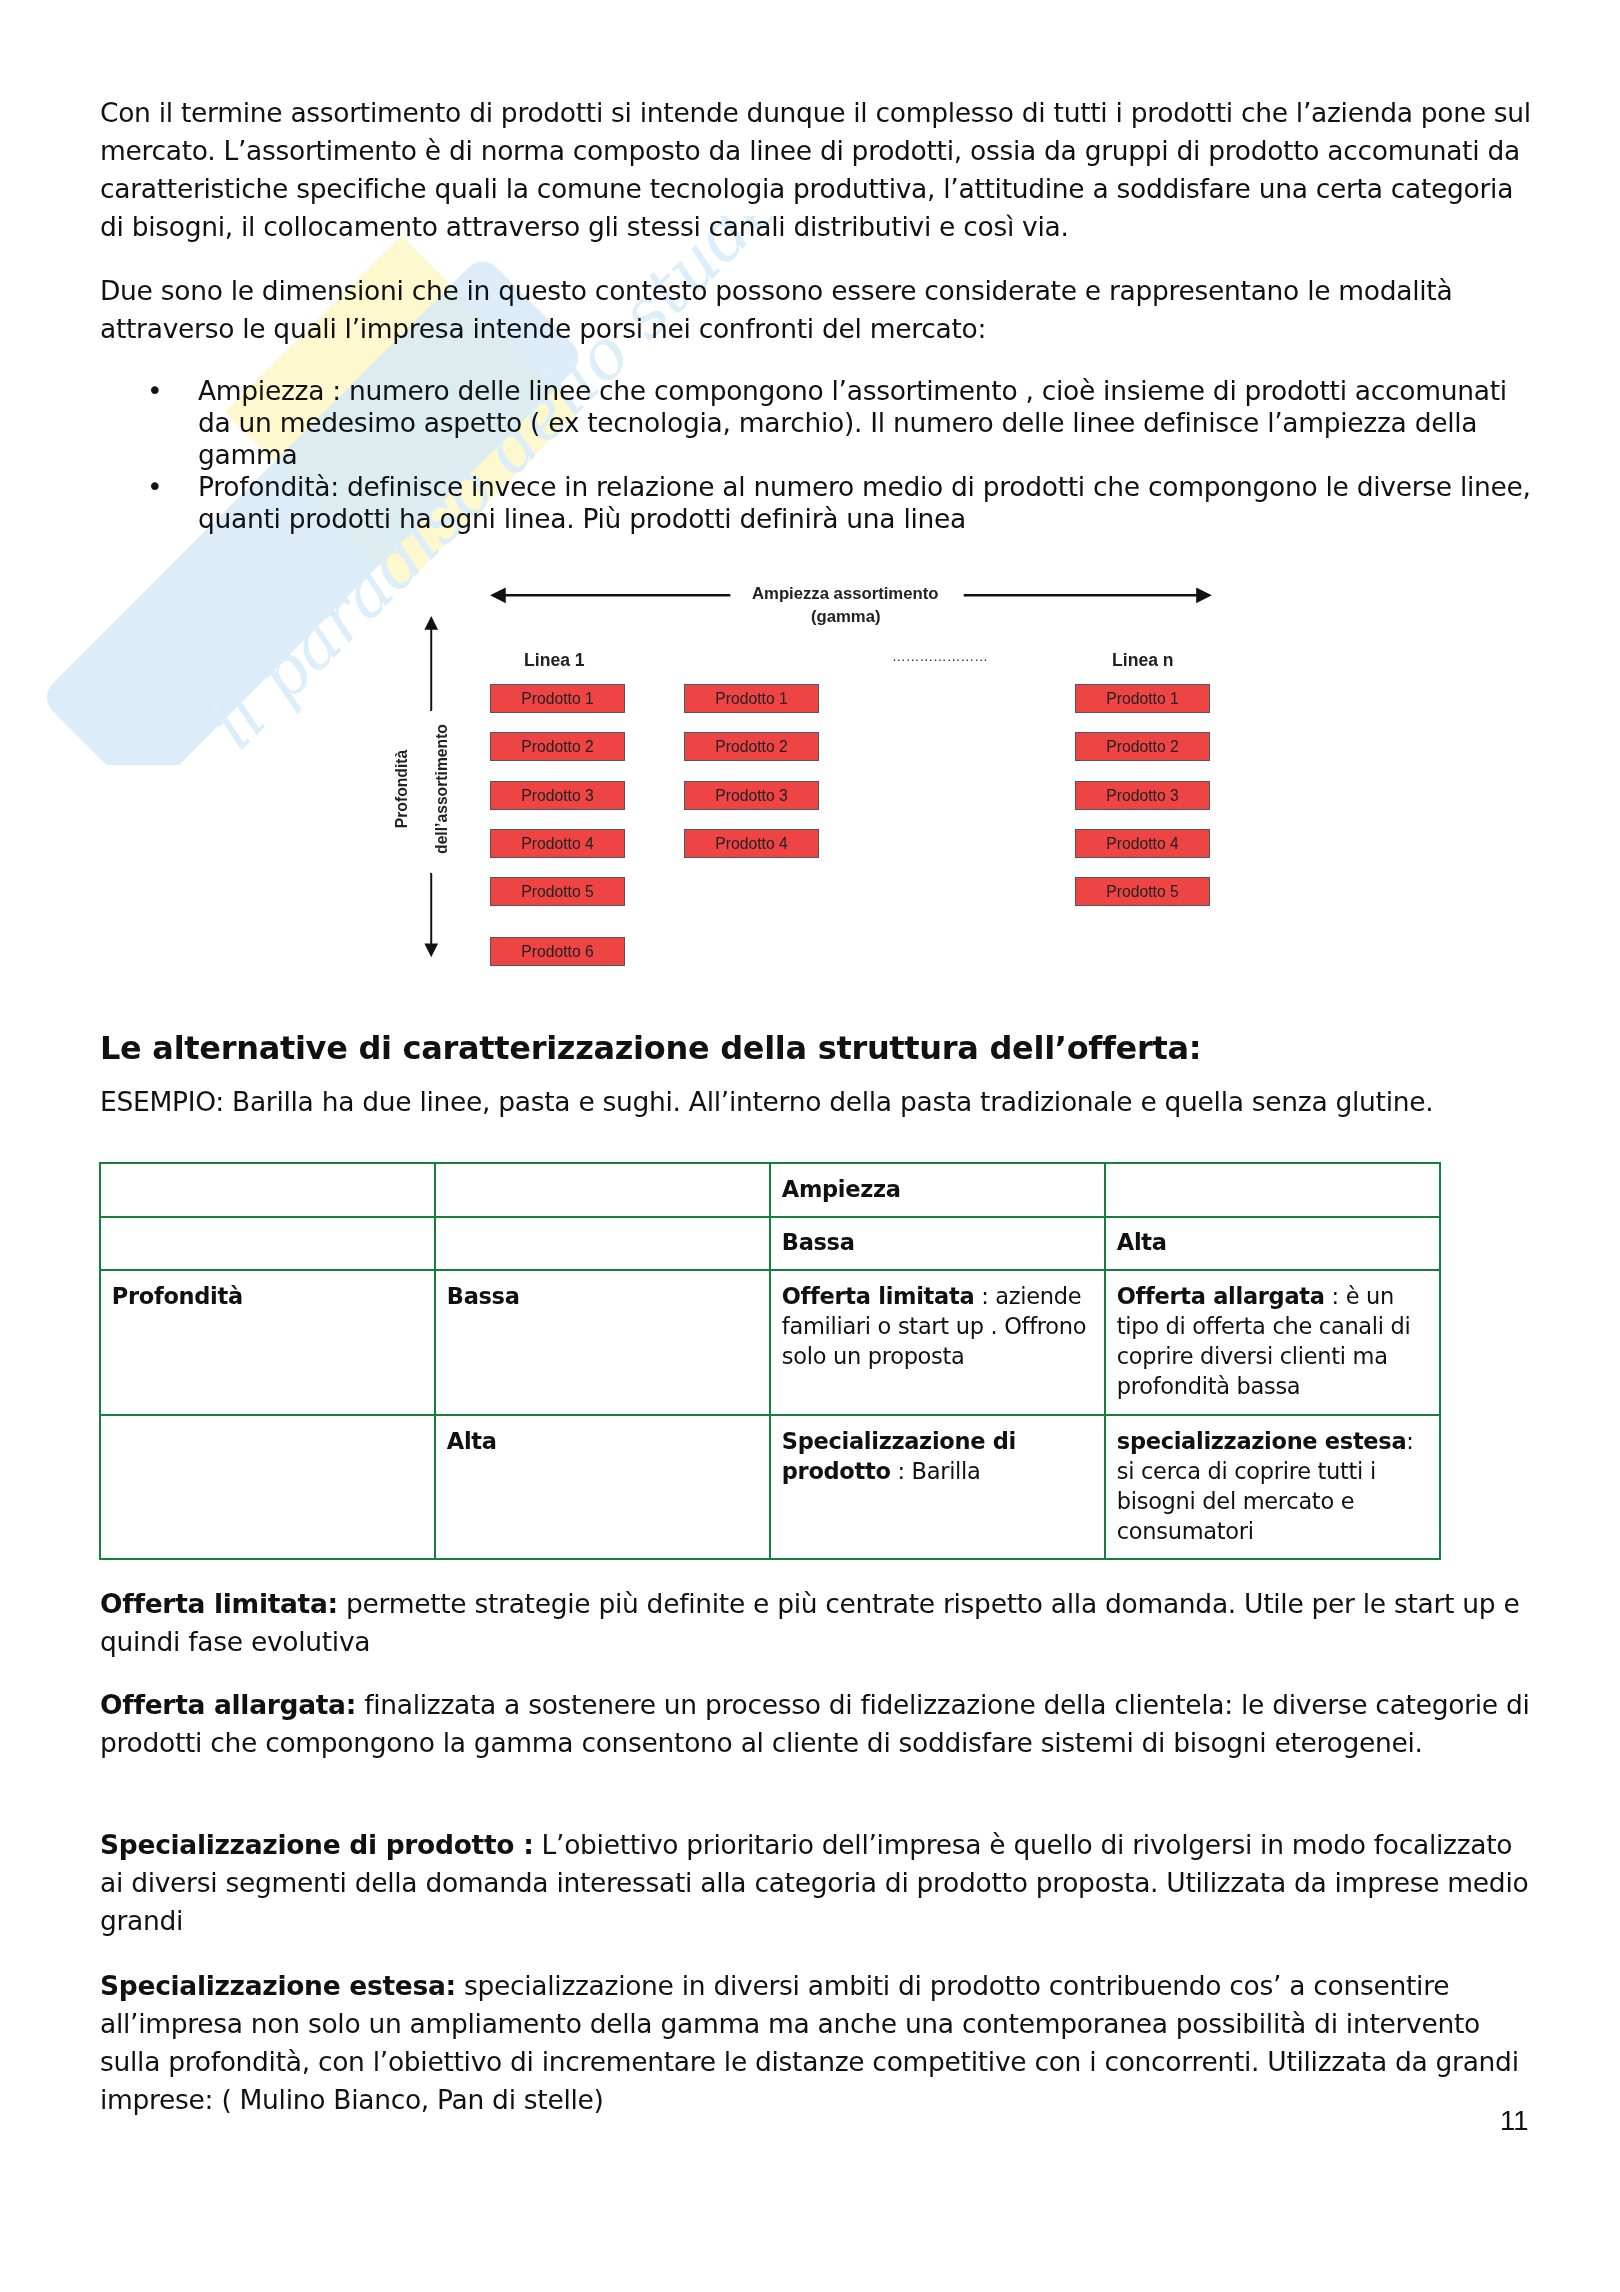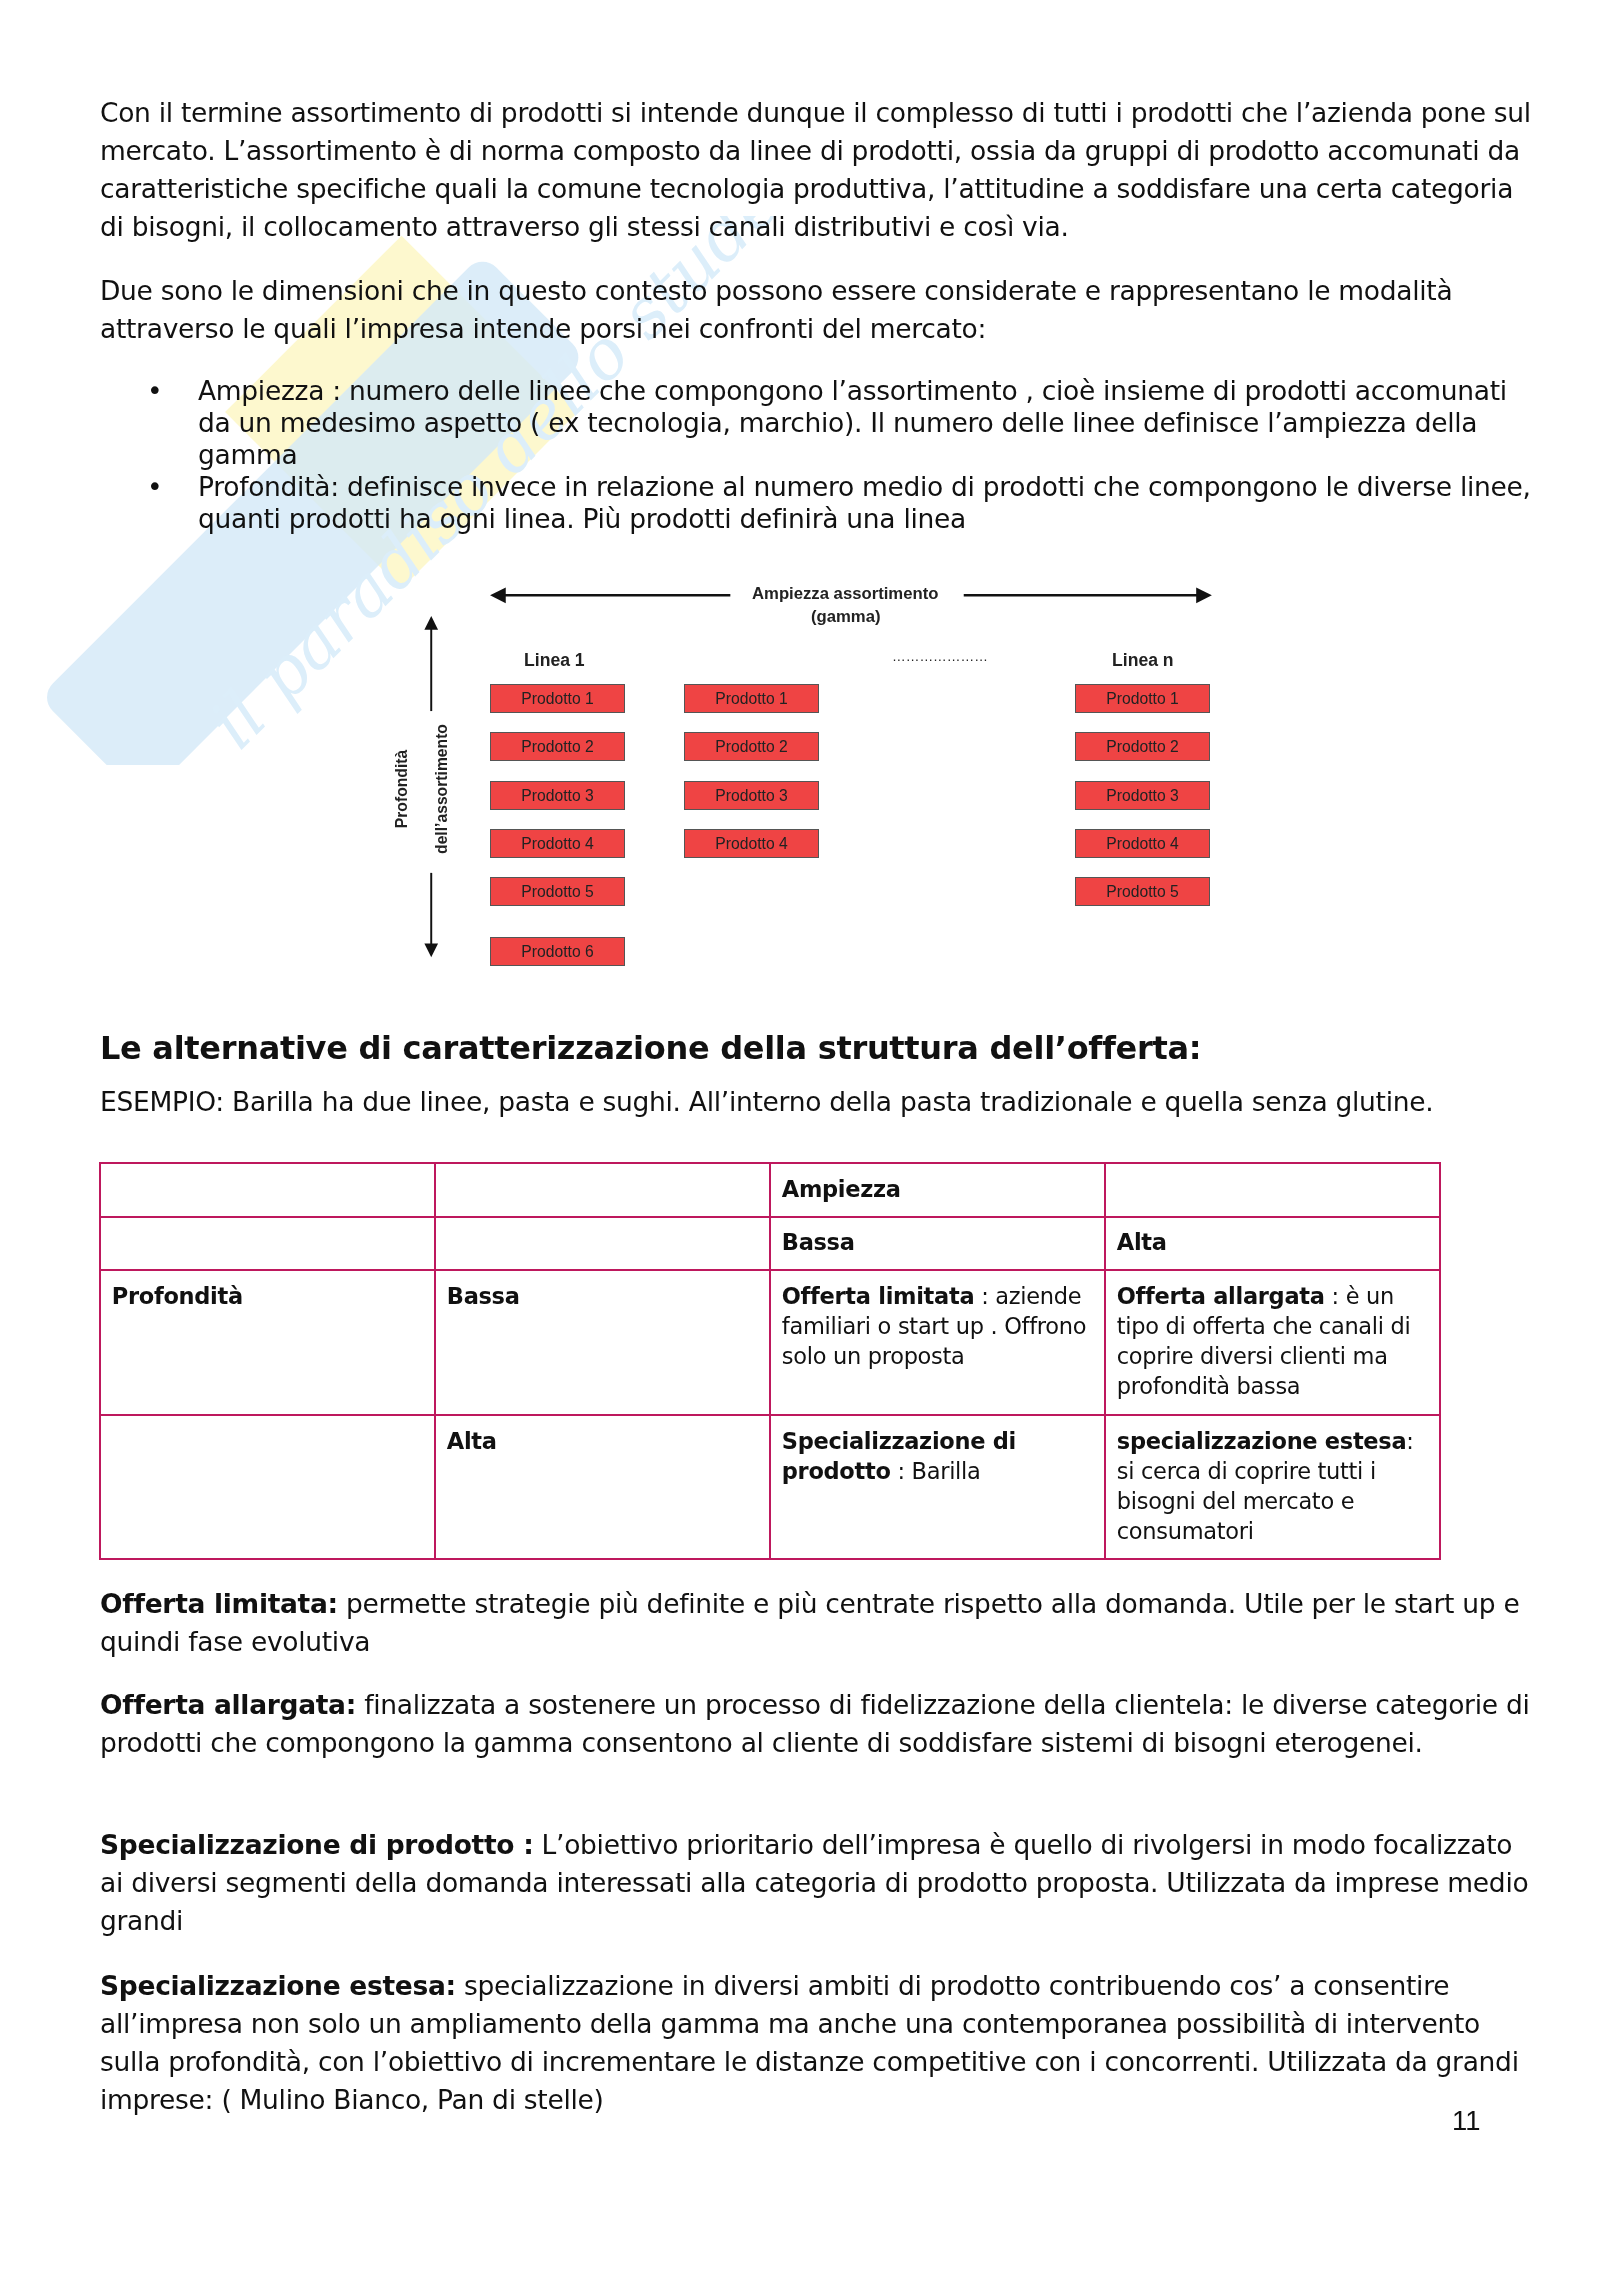--- a/index.html
+++ b/index.html
@@ -10,27 +10,27 @@
   ul.bl{position:absolute;left:100px;top:375px;width:1431px;margin:0;padding:0;list-style:none;font-size:26.5px;line-height:32px;letter-spacing:-0.3px;}
   ul.bl li{position:relative;padding-left:98px;}
   ul.bl li .dot{position:absolute;left:47px;top:0;}
   .diagram{position:absolute;left:392px;top:559px;width:863px;height:412px;}
   .diagram .txt{position:absolute;font-family:"Liberation Sans",sans-serif;font-size:16.7px;color:#222;white-space:nowrap;}
   .box{position:absolute;width:133px;height:27.4px;border:1.5px solid #555;background:#ef4444;font-family:"Liberation Sans",sans-serif;font-size:15.7px;color:#222;text-align:center;line-height:27.4px;}
   .lh{position:absolute;font-family:"Liberation Sans",sans-serif;font-weight:bold;font-size:17.6px;color:#222;}
   .title{position:absolute;left:100px;top:1029px;font-size:32px;font-weight:bold;letter-spacing:-0.3px;}
   .example{position:absolute;left:100px;top:1086px;font-size:26.5px;letter-spacing:-0.3px;}
   table.grid{position:absolute;left:99px;top:1162px;width:1342px;border-collapse:collapse;font-size:22.5px;line-height:30px;letter-spacing:-0.3px;}
-  table.grid td{border:2px solid #be185d;vertical-align:top;padding:9.8px 10.8px;width:25%;}
+  table.grid td{border:2px solid #15803d;vertical-align:top;padding:9.8px 10.8px;width:25%;}
   table.grid tr.r1 td{height:32px;}
   table.grid tr.r2 td{height:32px;}
   table.grid tr.r3 td{height:123px;}
   table.grid tr.r4 td{height:123px;}
   .bold{font-weight:bold;}
-  .pagenum{position:absolute;left:1452px;top:2105px;font-family:"Liberation Sans",sans-serif;font-size:27.4px;text-align:right;}
+  .pagenum{position:absolute;left:1500px;top:2105px;font-family:"Liberation Sans",sans-serif;font-size:27.4px;text-align:right;}
 </style>
 </head>
 <body>
 
 <svg class="wm" viewBox="0 0 760 560">
   <polygon points="380,20 560,200 380,380 200,200" fill="#fdf7c6" opacity="0.85"></polygon>
   <g transform="rotate(-45 300 300)" fill="#d3e8f7">
     <rect x="-40" y="230" width="640" height="150" rx="20" opacity="0.8"></rect>
   </g>
   <text x="120" y="520" transform="rotate(-45 200 420)" font-family="DejaVu Serif, serif" font-style="italic" font-size="70" fill="#dceefa">il paradiso dello studente</text>

